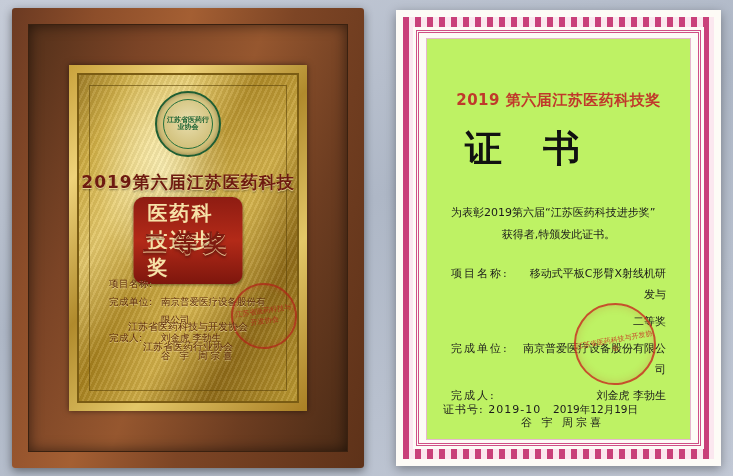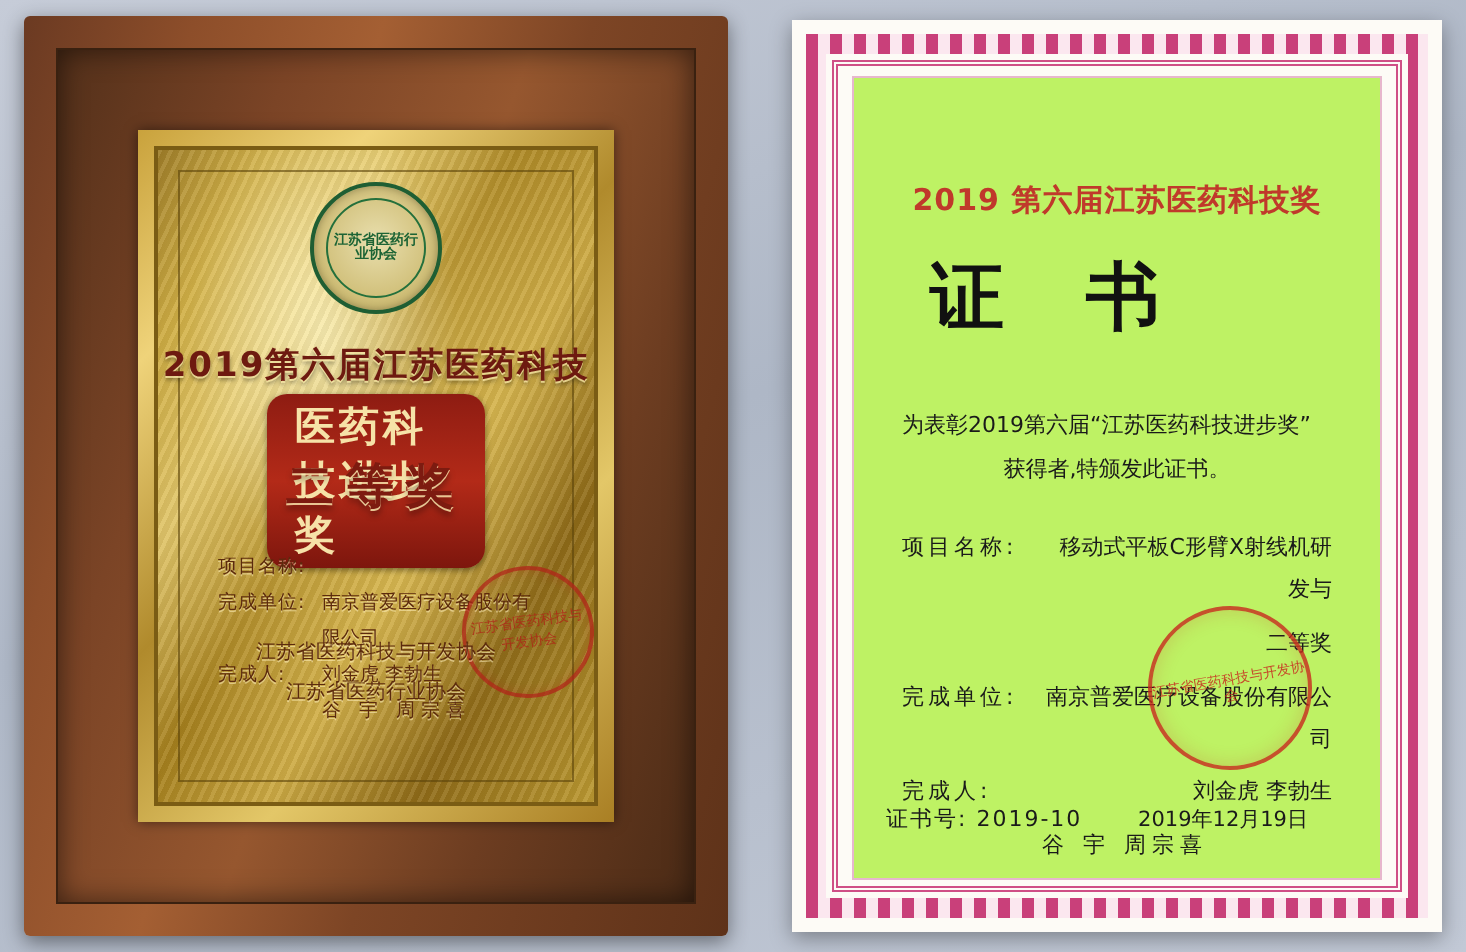--- a/index.html
+++ b/index.html
@@ -151,21 +151,21 @@
     position:absolute;right:34px;bottom:54px;
     width:78px;height:78px;border-radius:50%;
     border:2px solid rgba(200,40,30,.8);
     color:rgba(200,40,30,.85);
     display:flex;align-items:center;justify-content:center;
     font-size:7px;text-align:center;line-height:1.2;
     transform:rotate(-10deg);
     box-shadow:inset 0 0 10px rgba(200,40,30,.2);
   }
   .c-date{
-    position:absolute;right:36px;bottom:22px;font-size:10.5px;color:#1a1a1a;
+    position:absolute;right:52px;bottom:22px;font-size:10.5px;color:#1a1a1a;
   }
   .c-no{
     position:absolute;left:16px;bottom:22px;font-size:11px;color:#1a1a1a;
     letter-spacing:1px;
   }
 </style>
 </head>
 <body>
 
 <div class="stage">

